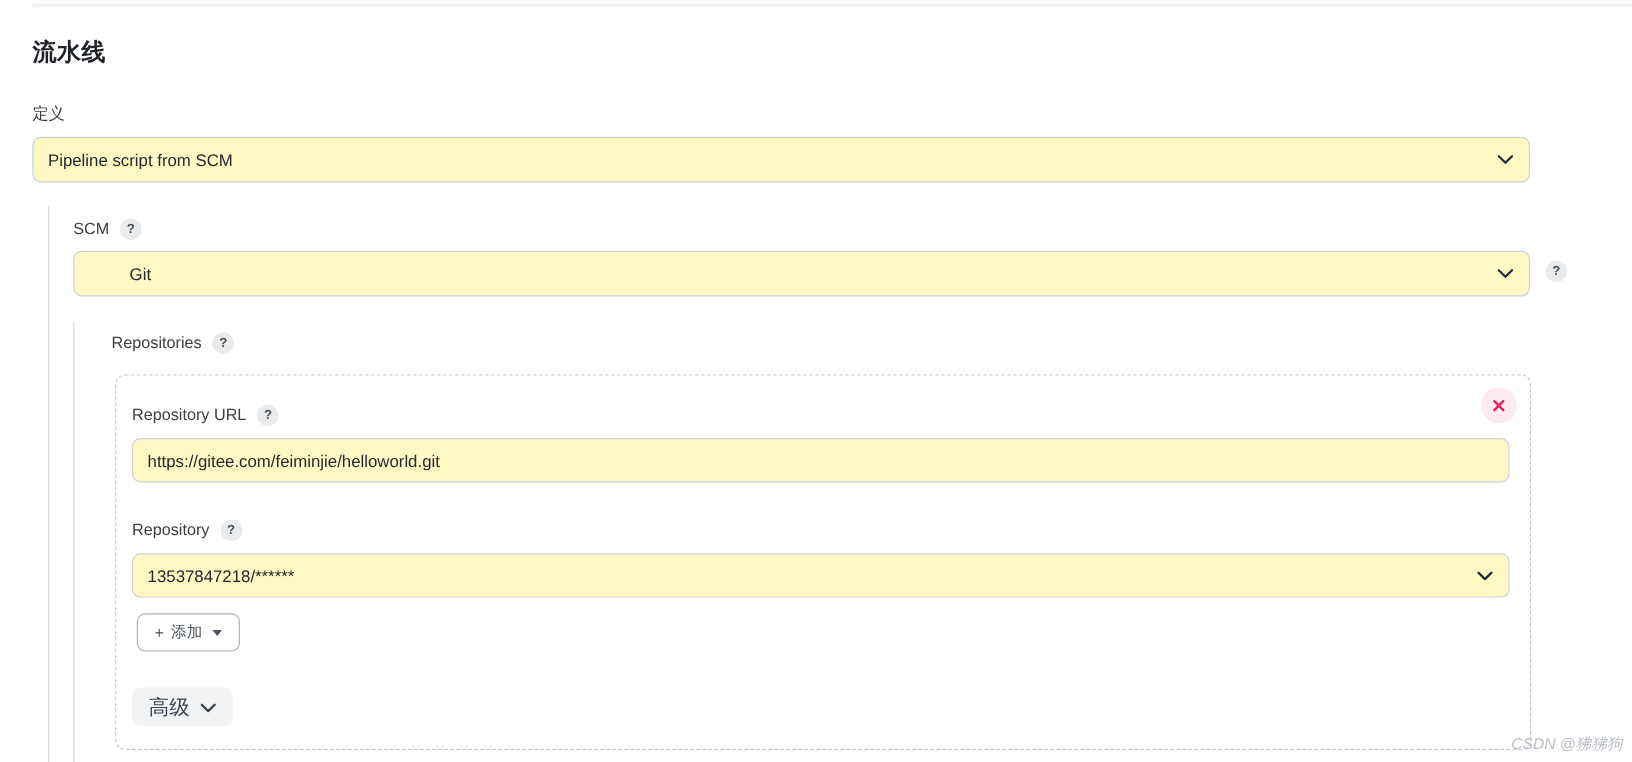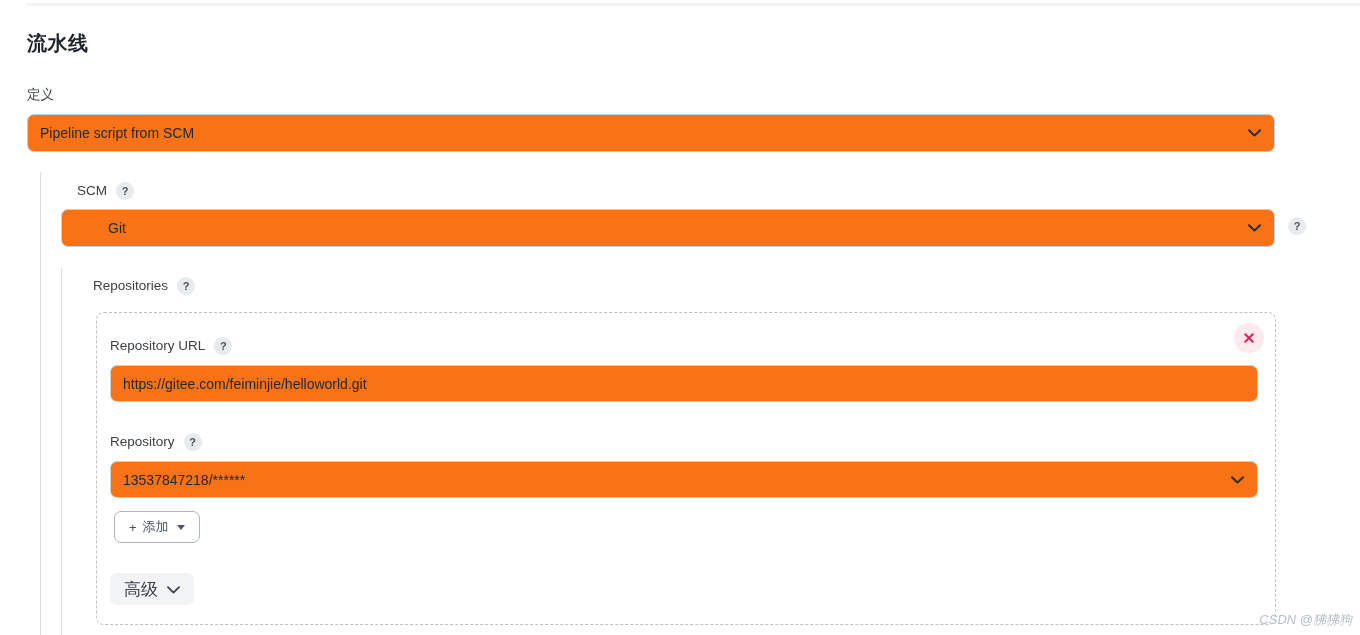--- a/index.html
+++ b/index.html
@@ -79,21 +79,21 @@
     cursor: pointer;
   }
   .help-standalone {
     position: absolute;
     left: 1288px;
     top: 217px;
   }
 
   
   .control {
-    background: #f97316;
+    background: #fef9c3;
     border: 1px solid #c9d1d9;
     border-radius: 7px;
     height: 36px;
     display: flex;
     align-items: center;
     padding: 0 12px;
     font-size: 14px;
     color: #24292f;
     position: relative;
   }
@@ -124,21 +124,20 @@
     width: 1px;
     background: #d8dde2;
   }
   .guide-1 { left: 40px; top: 172px; height: 463px; }
   .guide-2 { left: 61px; top: 268px; height: 367px; }
 
   .label-scm {
     position: absolute;
     left: 61px;
     top: 182px;
-    margin-left: 16px;
   }
   .select-scm {
     position: absolute;
     left: 61px;
     top: 209px;
     width: 1214px;
     height: 38px;
     padding-left: 46px;
   }
 

